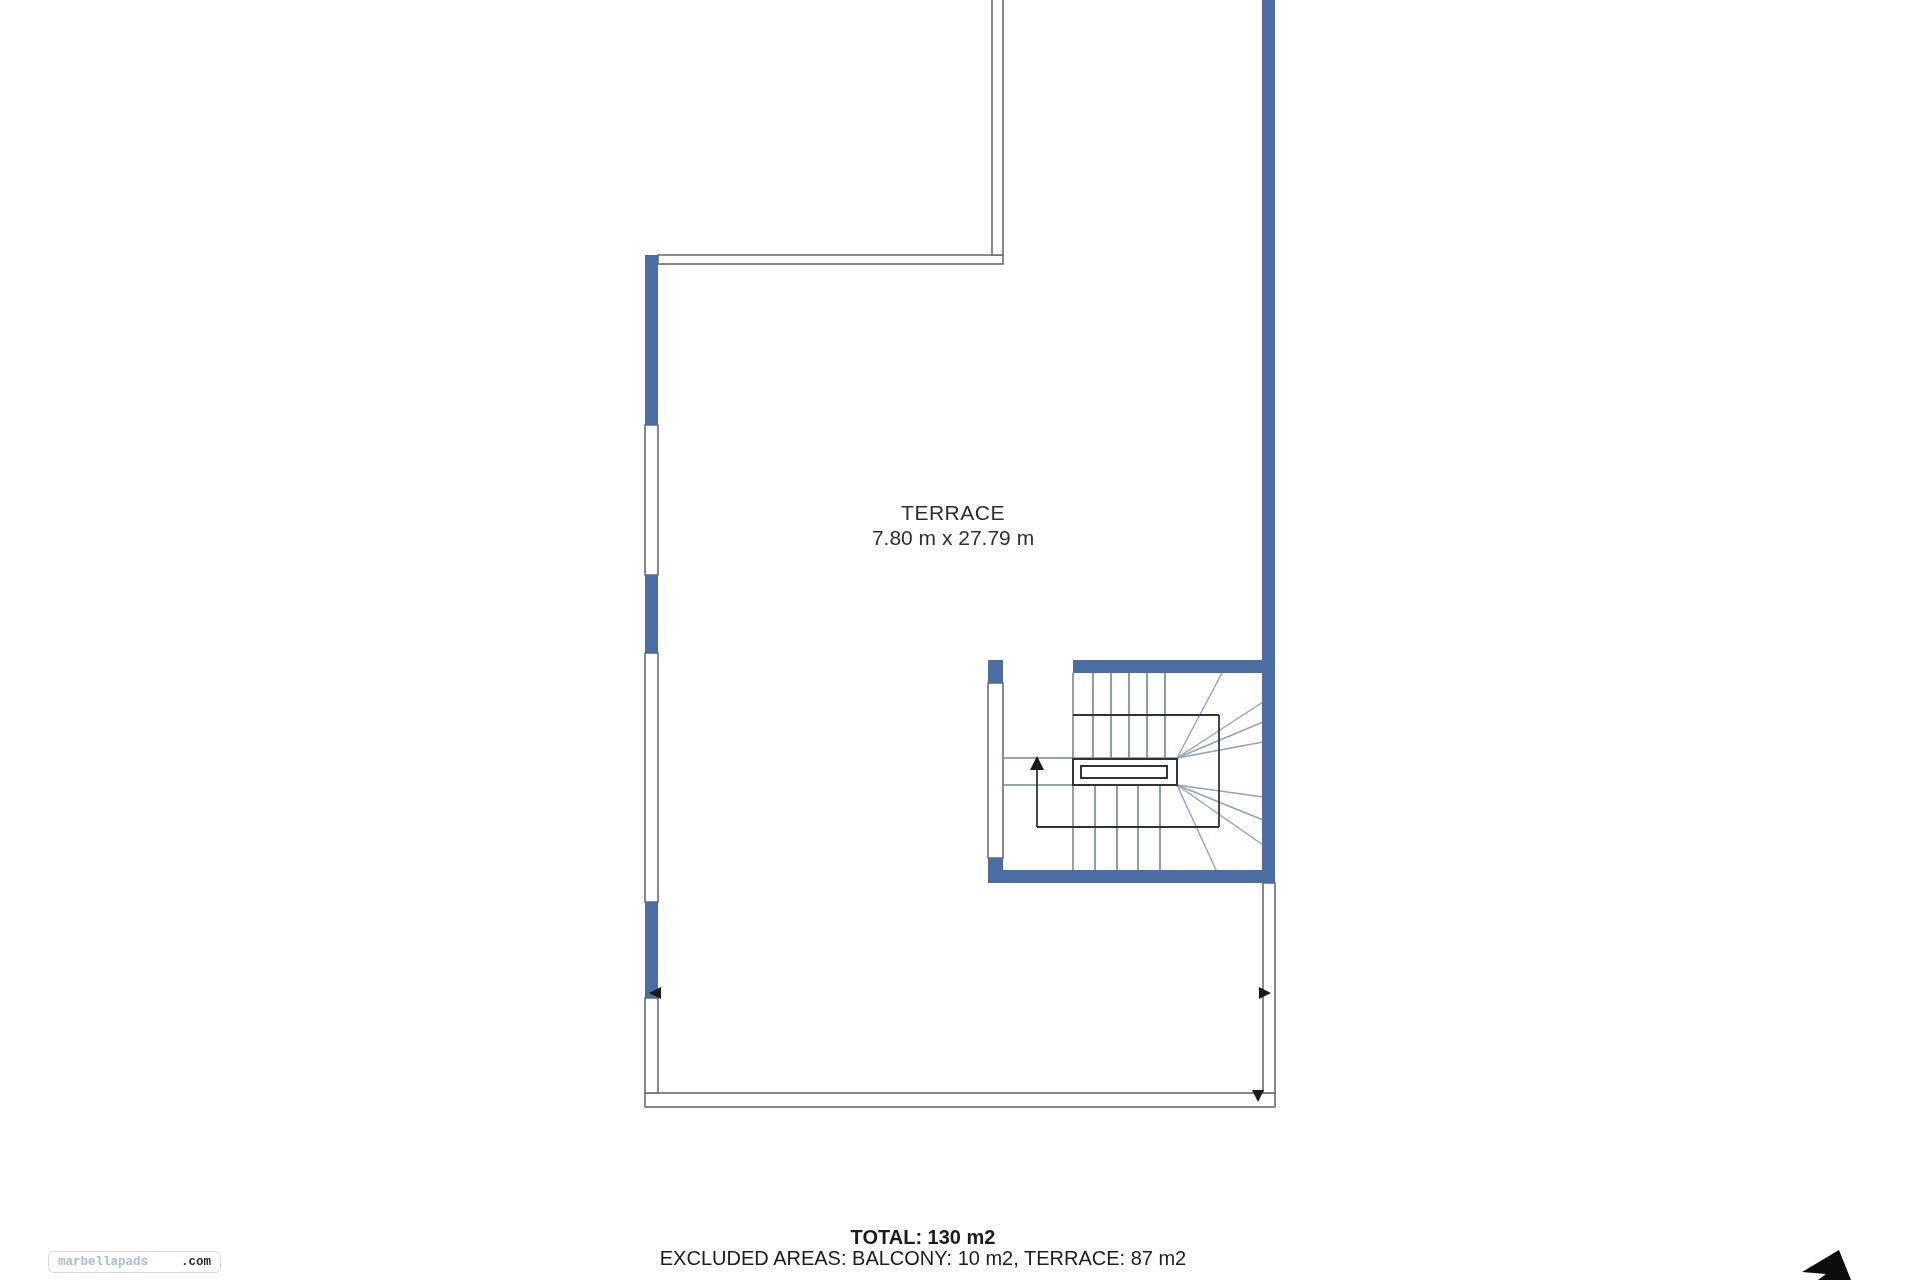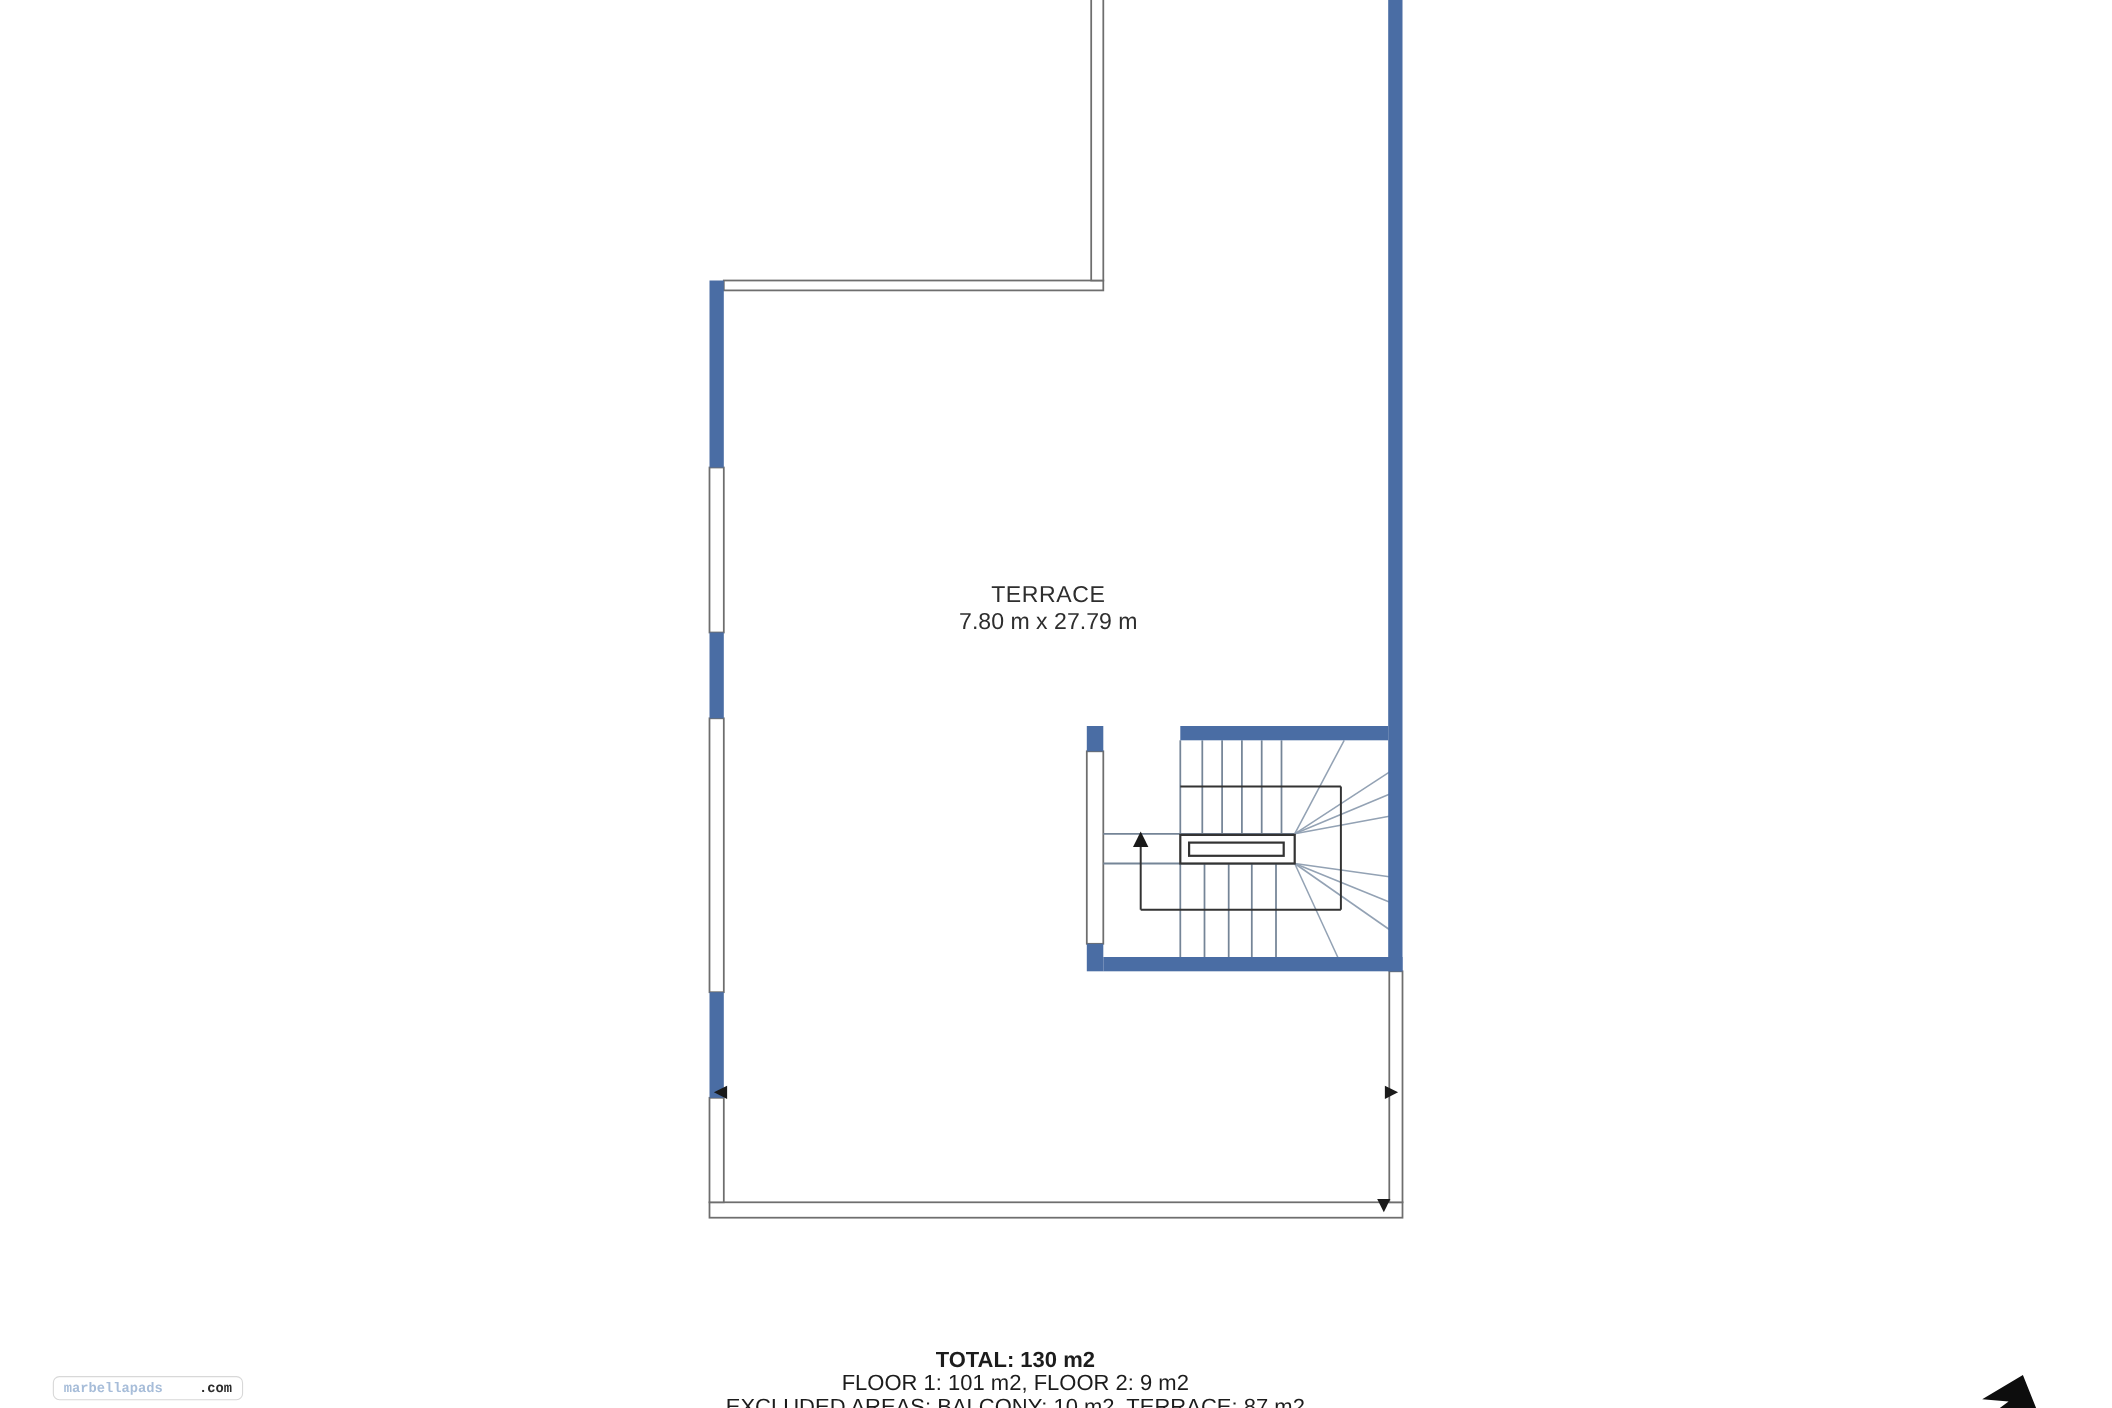--- a/index.html
+++ b/index.html
@@ -23,21 +23,20 @@
     top: 0;
   }
   .room-label {
     position: absolute;
     transform: translateX(-50%);
     text-align: center;
     color: #2e2e2e;
     font-size: 21px;
     line-height: 25px;
     white-space: nowrap;
-    margin-top: 28px;
   }
   .room-label .room-name { letter-spacing: 0.5px; }
   .summary {
     position: absolute;
     transform: translateX(-50%);
     text-align: center;
     color: #1c1c1c;
     font-size: 20px;
     line-height: 21px;
     white-space: nowrap;
@@ -118,21 +117,20 @@
       <polygon points="1802,1272 1839,1250 1851,1280 1818,1280 1826,1274" fill="#0d0d0d"></polygon>
     </svg>
 
   <div class="room-label" style="left: 953px; top: 500px;">
     <div class="room-name">TERRACE</div>
     <div class="room-dims">7.80 m x 27.79 m</div>
   </div>
 
   <div class="summary" style="left: 923px; top: 1227px;">
     <div class="total">TOTAL: 130 m2</div>
-    <div class="floors">FLOOR 1: 101 m2, FLOOR 2: 9 m2</div>
     <div class="excluded">EXCLUDED AREAS: BALCONY: 10 m2, TERRACE: 87 m2</div>
   </div>
 
   <div class="logo-badge">
     <span class="logo-brand" style="color: rgb(167, 189, 217);">marbellapads</span>
       <span class="logo-suffix" style="color: rgb(43, 43, 43); margin-left: 33px;">.com</span>
   </div>
 
 </div>
 

